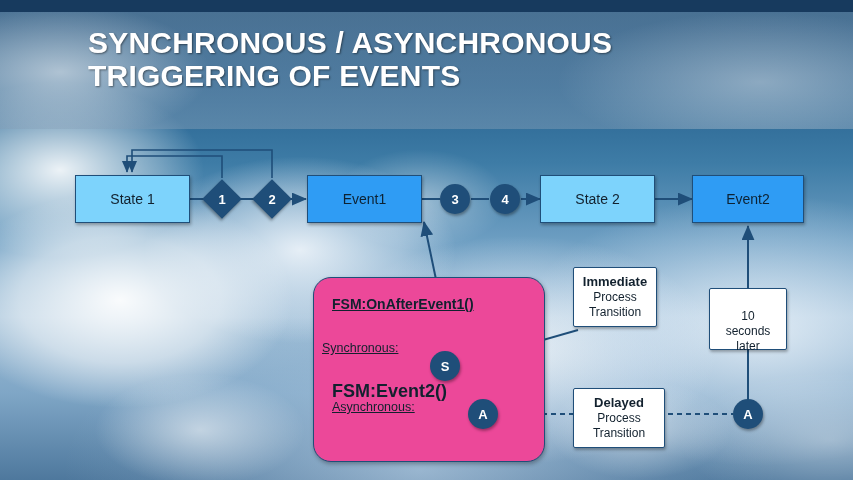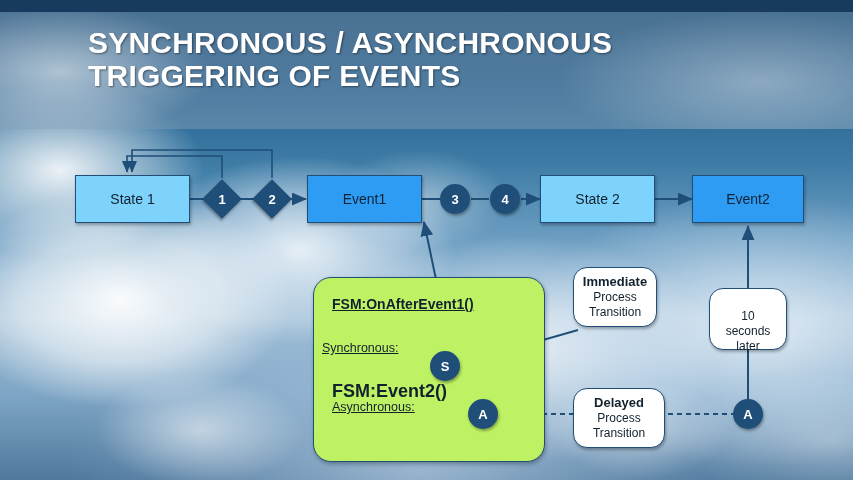--- a/index.html
+++ b/index.html
@@ -87,34 +87,34 @@
   .diamond span {
     display:block; width:28px; height:28px;
     transform: rotate(-45deg);
     display:flex; align-items:center; justify-content:center;
     font-size:13px; font-weight:bold;
   }
 
   .callout {
     position:absolute;
     background:#ffffff; border:1px solid #1f4e79;
-    border-radius:14px;
+    border-radius:2px;
     box-shadow: 1px 2px 3px rgba(0,0,0,0.30);
     text-align:center;
     color:#12212e;
     box-sizing:border-box;
     padding-top:6px;
   }
   .callout .hl { font-weight:bold; font-size:13px; display:block; line-height:16px;}
   .callout .sub { font-size:12px; display:block; line-height:15px; }
 
   .fsmbox {
     position:absolute;
     left:313px; top:277px; width:232px; height:185px;
-    background:#bef264;
+    background:#ec4899;
     border:1px solid #1f4e79;
     border-radius:18px;
     box-shadow: 1px 2px 4px rgba(0,0,0,0.30);
     box-sizing:border-box;
   }
   .fsm-title {
     position:absolute; left:18px; top:18px;
     font-size:14px; font-weight:bold; color:#12212e;
     text-decoration: underline;
   }

